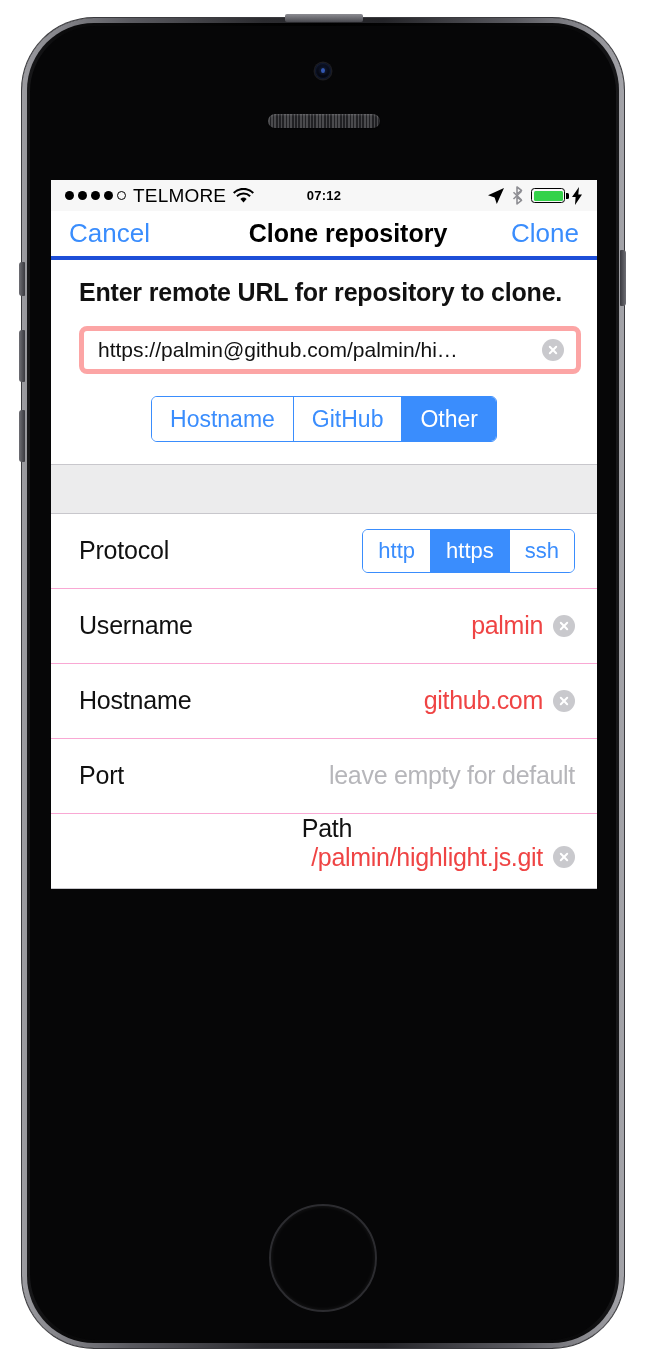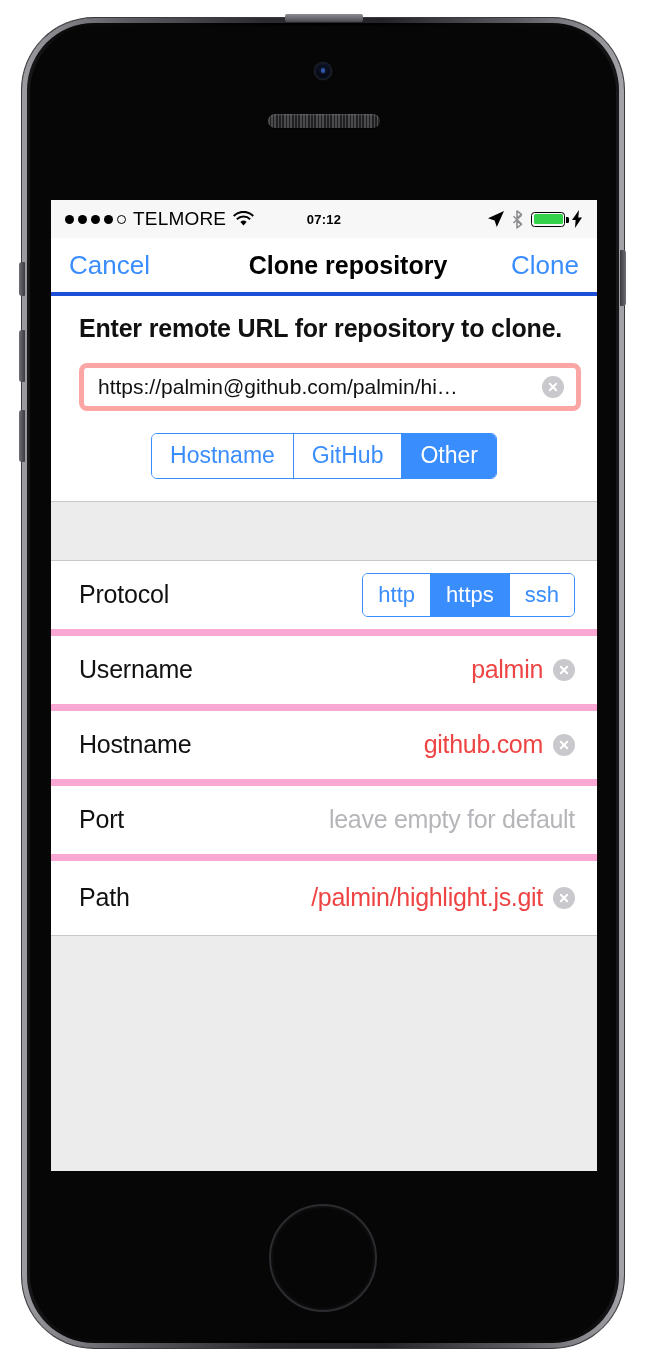--- a/index.html
+++ b/index.html
@@ -85,22 +85,22 @@
   
   #home {
     position:absolute; left:269px; top:1204px;
     width:108px; height:108px; border-radius:50%;
     border:2px solid #2c2c30;
     box-shadow:inset 0 0 4px rgba(255,255,255,.09);
   }
 
   
   #screen {
-    position:absolute; left:51px; top:200px;
-    width:546px; height:971px;
+    position:absolute; left:51px; top:180px;
+    width:546px; height:709px;
     background:#ececed;
     overflow:hidden;
   }
 
   
   #statusbar {
     height:38px; background:#f7f7f7;
     display:flex; align-items:center;
     position:relative;
     padding:0 14px;
@@ -189,24 +189,24 @@
   #gap {
     height:60px; background:#ececed;
     border-top:1px solid #c8c7cc; border-bottom:1px solid #c8c7cc;
   }
 
   
   #table { background:#fff; }
   .row {
     height:75px; display:flex; align-items:center;
     padding:0 22px 0 28px;
-    border-bottom:7px solid #f9a8d4;
+    border-bottom:1px solid #f9a8d4;
     position:relative;
   }
-  .row:last-child { border-bottom:1px solid #c8c7cc; }
+  .row:last-child { border-bottom:1px solid #c8c7cc;flex-direction:column; }
   .row-label { font-size:25px; color:#111; letter-spacing:-.2px; }
   .row-right { margin-left:auto; display:flex; align-items:center; gap:10px; }
   .row-value { font-size:25px; color:#ef4444; letter-spacing:-.3px; }
   .row-value.ph { color:#b6b6ba; }
   #seg-proto .seg-item { height:42px; padding:0 15px; font-size:22px; }
 
   
   #filler { flex:1; background:#ececed; }
   #screen { display:flex; flex-direction:column; }
 </style>

